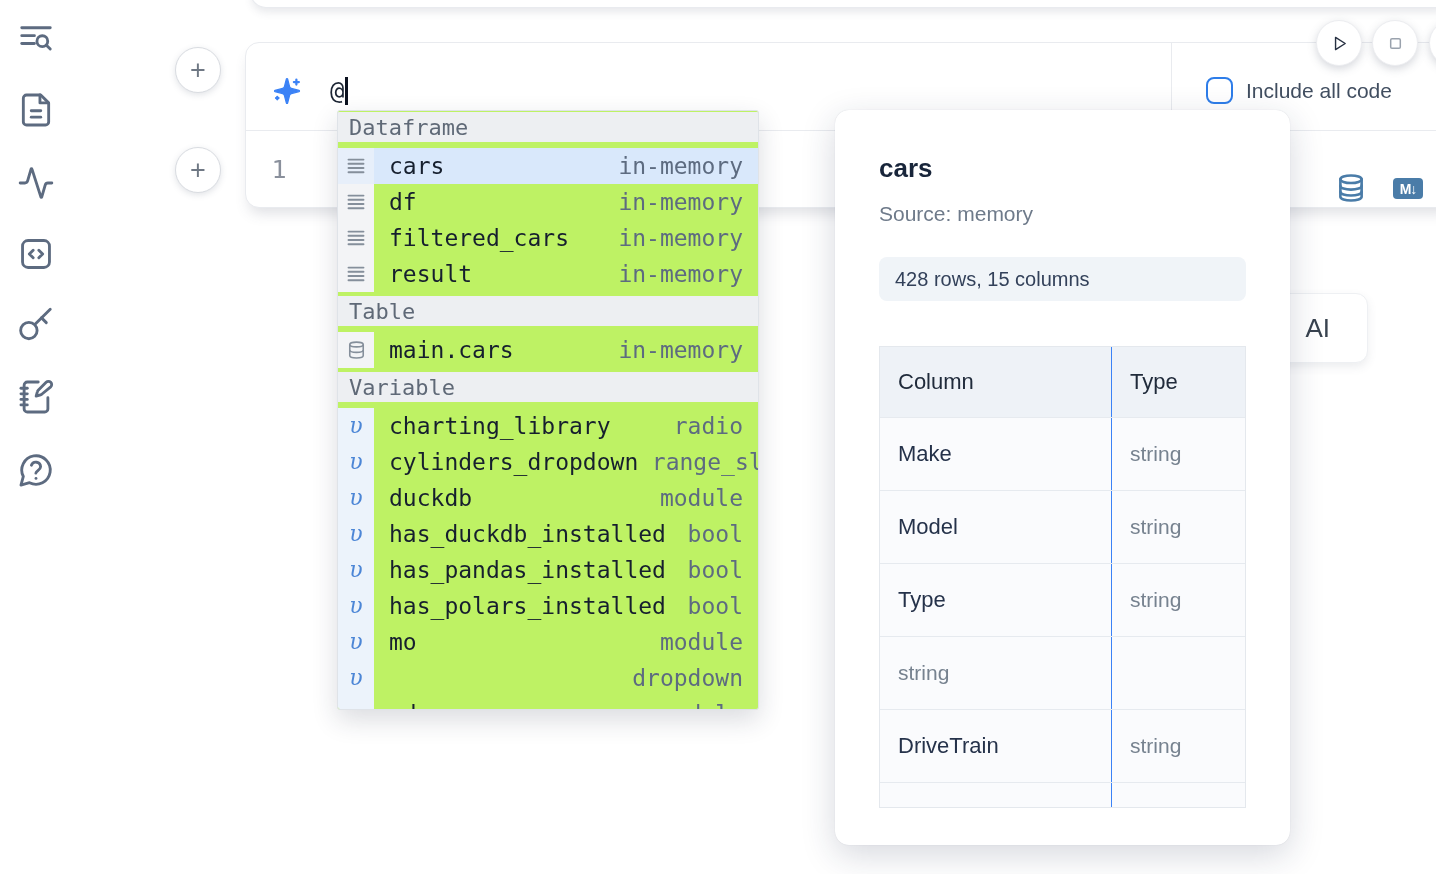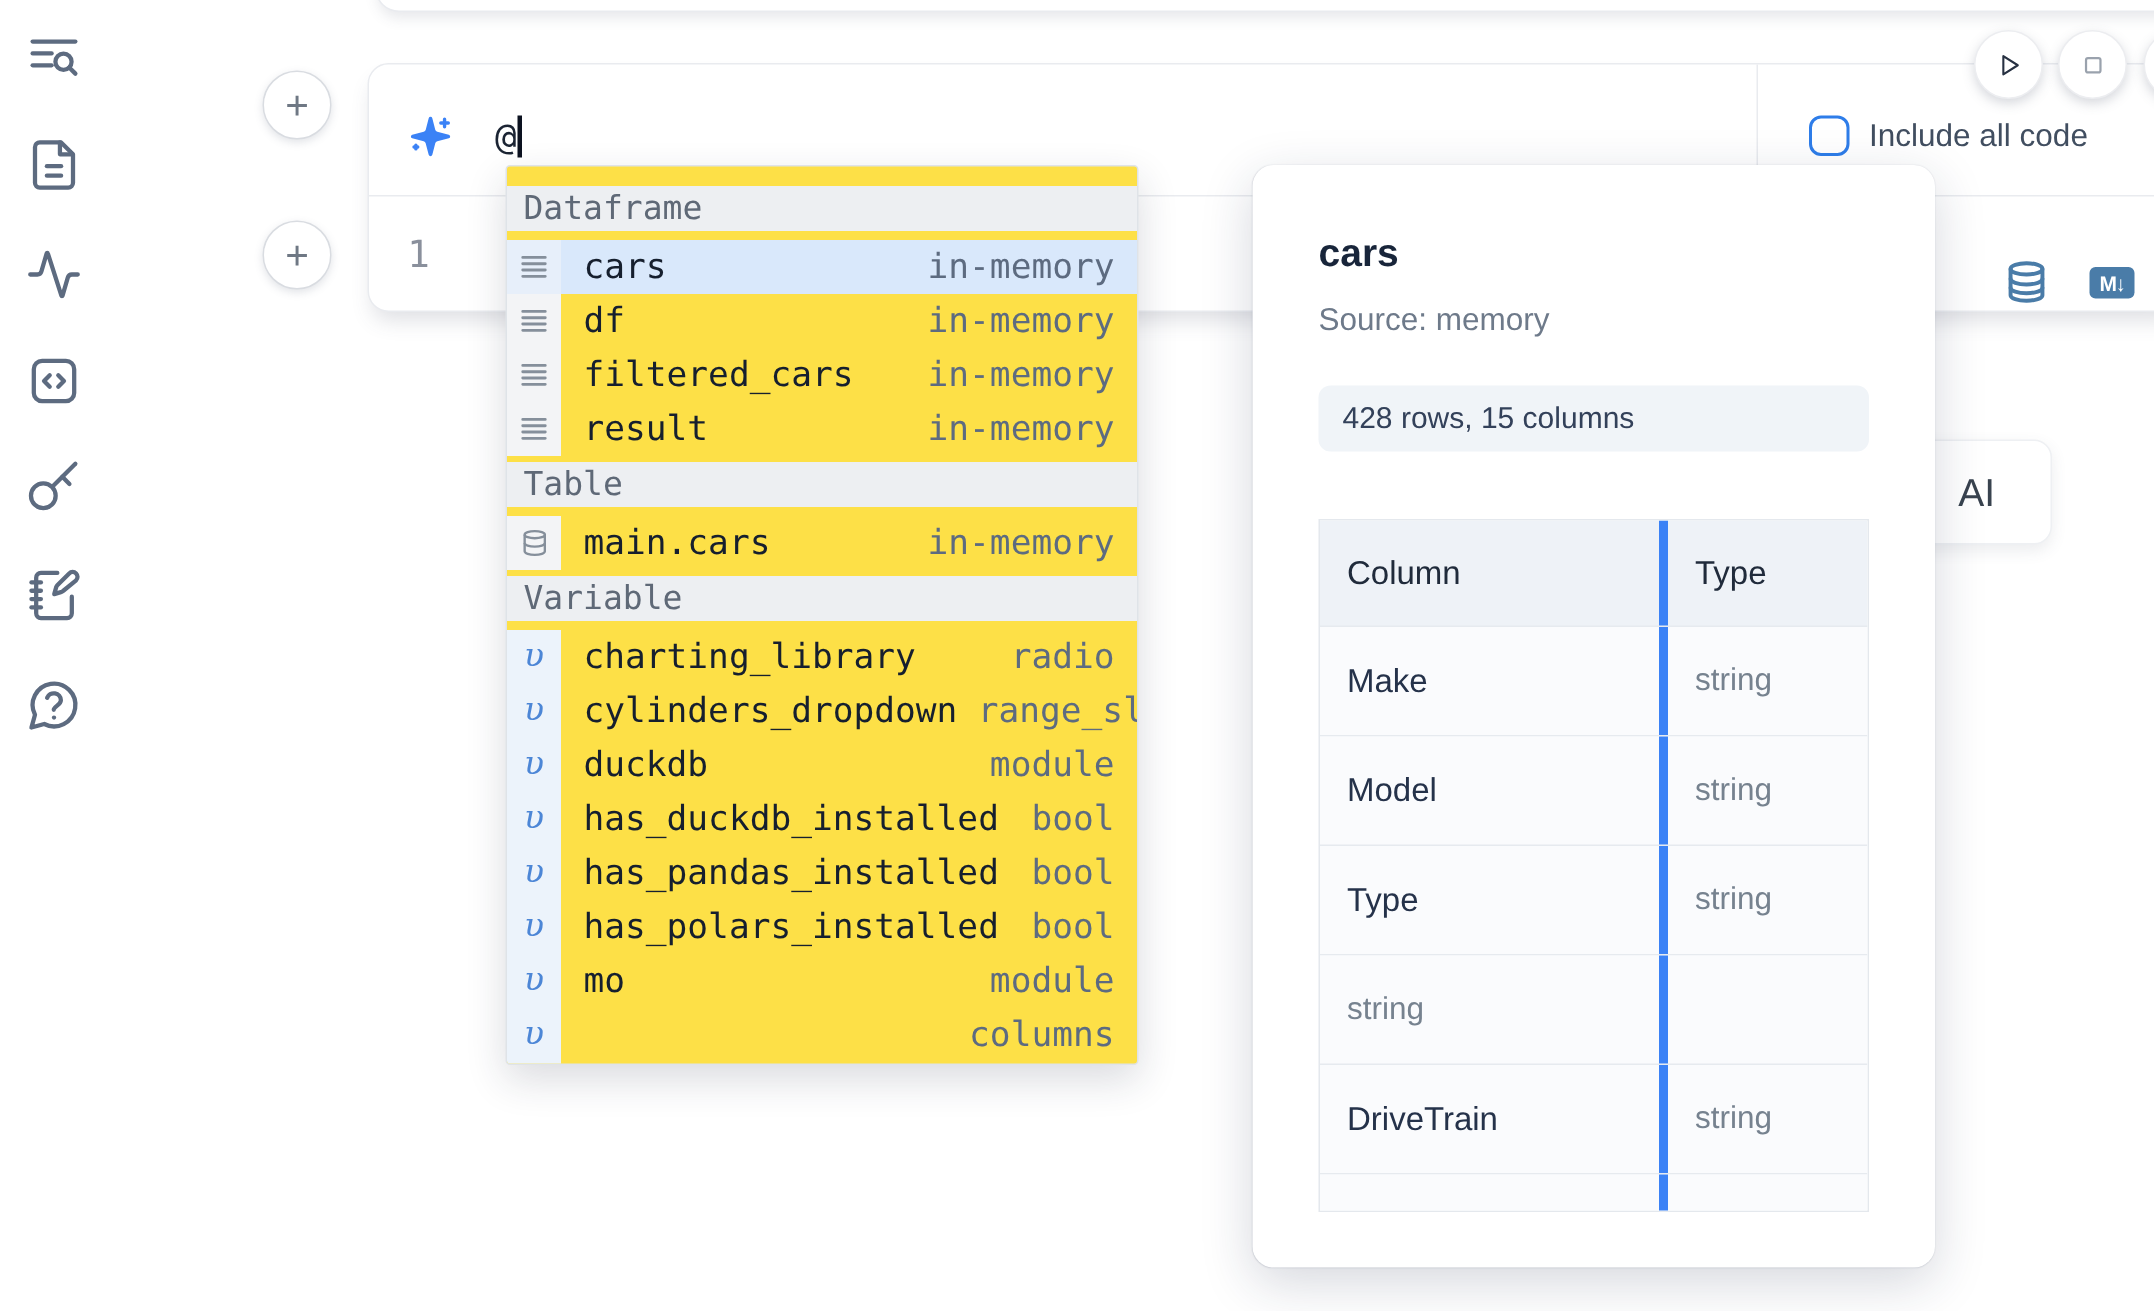--- a/index.html
+++ b/index.html
@@ -55,23 +55,23 @@
     z-index:3;cursor:pointer;font-family:var(--sans)}
   #plus-top{top:47px} #plus-bottom{top:147px}
 
   
   #ai-card{position:absolute;left:1160px;top:293px;width:208px;height:70px;background:#fff;
     border:1px solid #eef0f3;border-radius:12px;box-shadow:0 4px 10px rgba(70,80,100,.10);z-index:5;
     display:flex;align-items:center;justify-content:flex-end;padding-right:37px;cursor:pointer}
   #ai-card span{font-weight:normal;font-size:26px;color:#39434f}
 
   
-  #dropdown{position:absolute;left:337px;top:110px;width:422px;height:600px;background:#fde047;
+  #dropdown{position:absolute;left:337px;top:110px;width:422px;height:600px;background:#bef264;
     border:1px solid #dfe3e8;border-radius:3px;box-shadow:0 10px 26px rgba(30,40,60,.16);
-    overflow:hidden;padding-top:13px;z-index:30;font-family:var(--mono)}
+    overflow:hidden;padding-top:1px;z-index:30;font-family:var(--mono)}
   .ac-header{height:30px;margin:4px 0 6px;background:#edeff2;color:#5f6977;font-size:22px;
     display:flex;align-items:center;padding-left:11px}
   .ac-header:first-child{margin-top:0}
   .ac-row{height:36px;display:flex;align-items:center;cursor:pointer}
   .ac-gutter{width:36px;align-self:stretch;flex:none;display:flex;align-items:center;justify-content:center;background:#f3f4f6}
   .ac-row.variable .ac-gutter{background:#ecf3fb}
   .ac-row.selected{background:var(--sel)}
   .ac-row.selected .ac-gutter{background:#e7effa}
   .ac-name{padding-left:15px;font-size:23px;color:#161f2e;white-space:pre}
   .ac-detail{margin-left:auto;padding-right:15px;font-size:23px;color:#5d6b80;white-space:pre;flex:none}
@@ -83,21 +83,21 @@
   #popup{position:absolute;left:835px;top:110px;width:455px;height:735px;background:#fff;
     border-radius:14px;box-shadow:0 0 1px rgba(30,40,70,.18),0 10px 34px rgba(30,40,70,.18);
     padding:0 44px;z-index:40;overflow:hidden}
   #pv-title{margin-top:42px;font-size:26px;font-weight:bold;color:#18253a;line-height:32px}
   #pv-source{margin-top:18px;font-size:21px;color:#6e7a8a;line-height:24px}
   #pv-badge{margin-top:31px;height:44px;background:#f0f4f8;border-radius:8px;
     display:flex;align-items:center;padding-left:16px;font-size:20px;color:#33415a}
   #pv-tablewrap{margin-top:45px;height:462px;overflow:hidden;border:1px solid #e4e8ed}
   .pv-tr{display:grid;grid-template-columns:232px 1fr;border-bottom:1px solid #e6eaef}
   .pv-tr>div{display:flex;align-items:center;padding-left:18px}
-  .pv-tr>div:first-child{border-right:6px solid #3b82f6}
+  .pv-tr>div:first-child{border-right:1px solid #3b82f6}
   .pv-head{height:71px;background:#eef2f7}
   .pv-head>div{font-size:22px;color:#202b3b}
   .pv-body{height:73px;background:#fafbfd}
   .pv-col-name{font-family:Liberation Sans, sans-serif;font-size:22px;color:#25324a}
   .pv-col-type{font-size:21px;color:#76828f}
 </style>
 </head>
 <body>
 
 <div id="app">
@@ -306,21 +306,21 @@
         <span class="ac-gutter">
           <span class="v-glyph">υ</span>
         </span>
         <span class="ac-name">mo</span>
         <span class="ac-detail">module</span>
       </div>
       <div class="ac-row variable">
         <span class="ac-gutter">
           <span class="v-glyph">υ</span>
         </span>
-        <span class="ac-detail">columns</span>
+        <span class="ac-detail">dropdown</span>
       </div>
       <div class="ac-row variable">
         <span class="ac-gutter">
           <span class="v-glyph">υ</span>
         </span>
         <span class="ac-name">pd</span>
         <span class="ac-detail">module</span>
       </div>
     </div>
 

